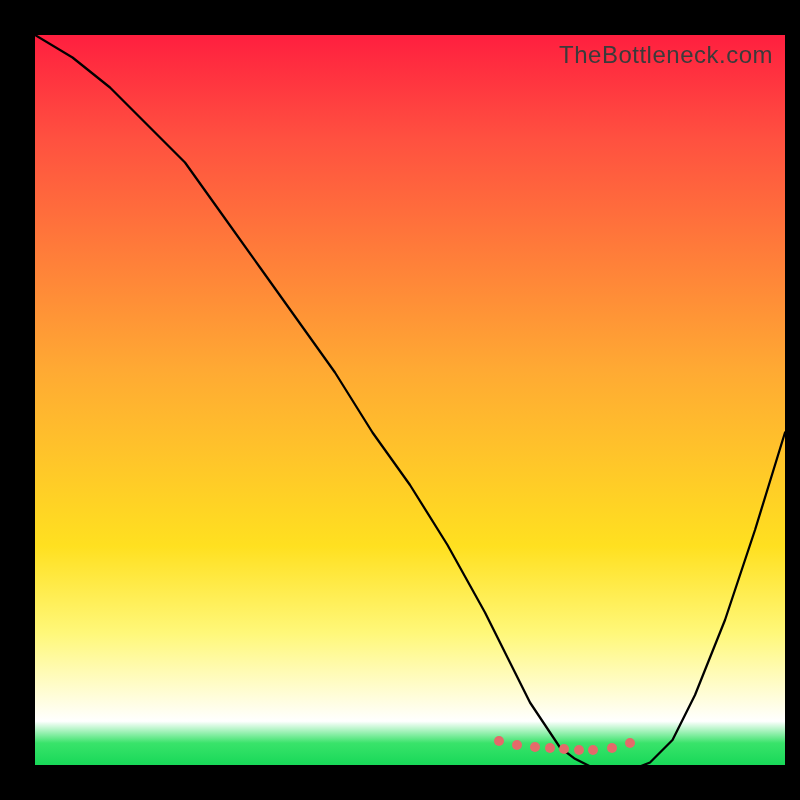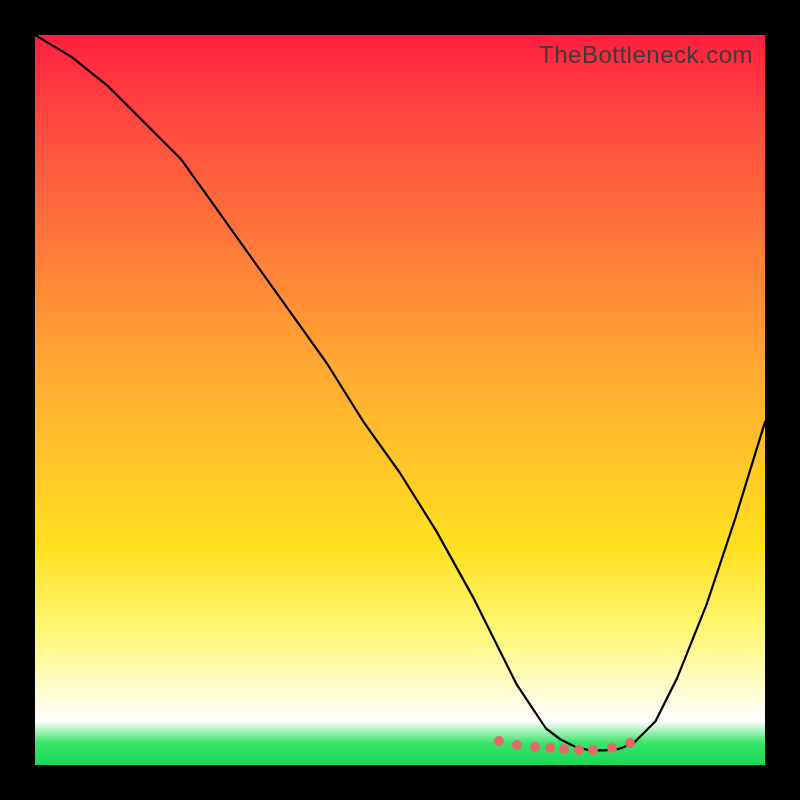--- a/index.html
+++ b/index.html
@@ -11,20 +11,21 @@
     position: relative;
     font-family: Arial, sans-serif;
   }
   .frame {
     position: absolute;
     left: 35px;
     top: 35px;
     width: 730px;
     height: 730px;
     overflow: hidden;
+    padding-left: 20px;
   }
   .gradient {
     position: absolute;
     inset: 0;
     background: linear-gradient(to bottom,
       #ff1f3f 0%,
       #ff5040 14%,
       #ffaa33 46%,
       #ffe020 70%,
       #fff87a 82%,

